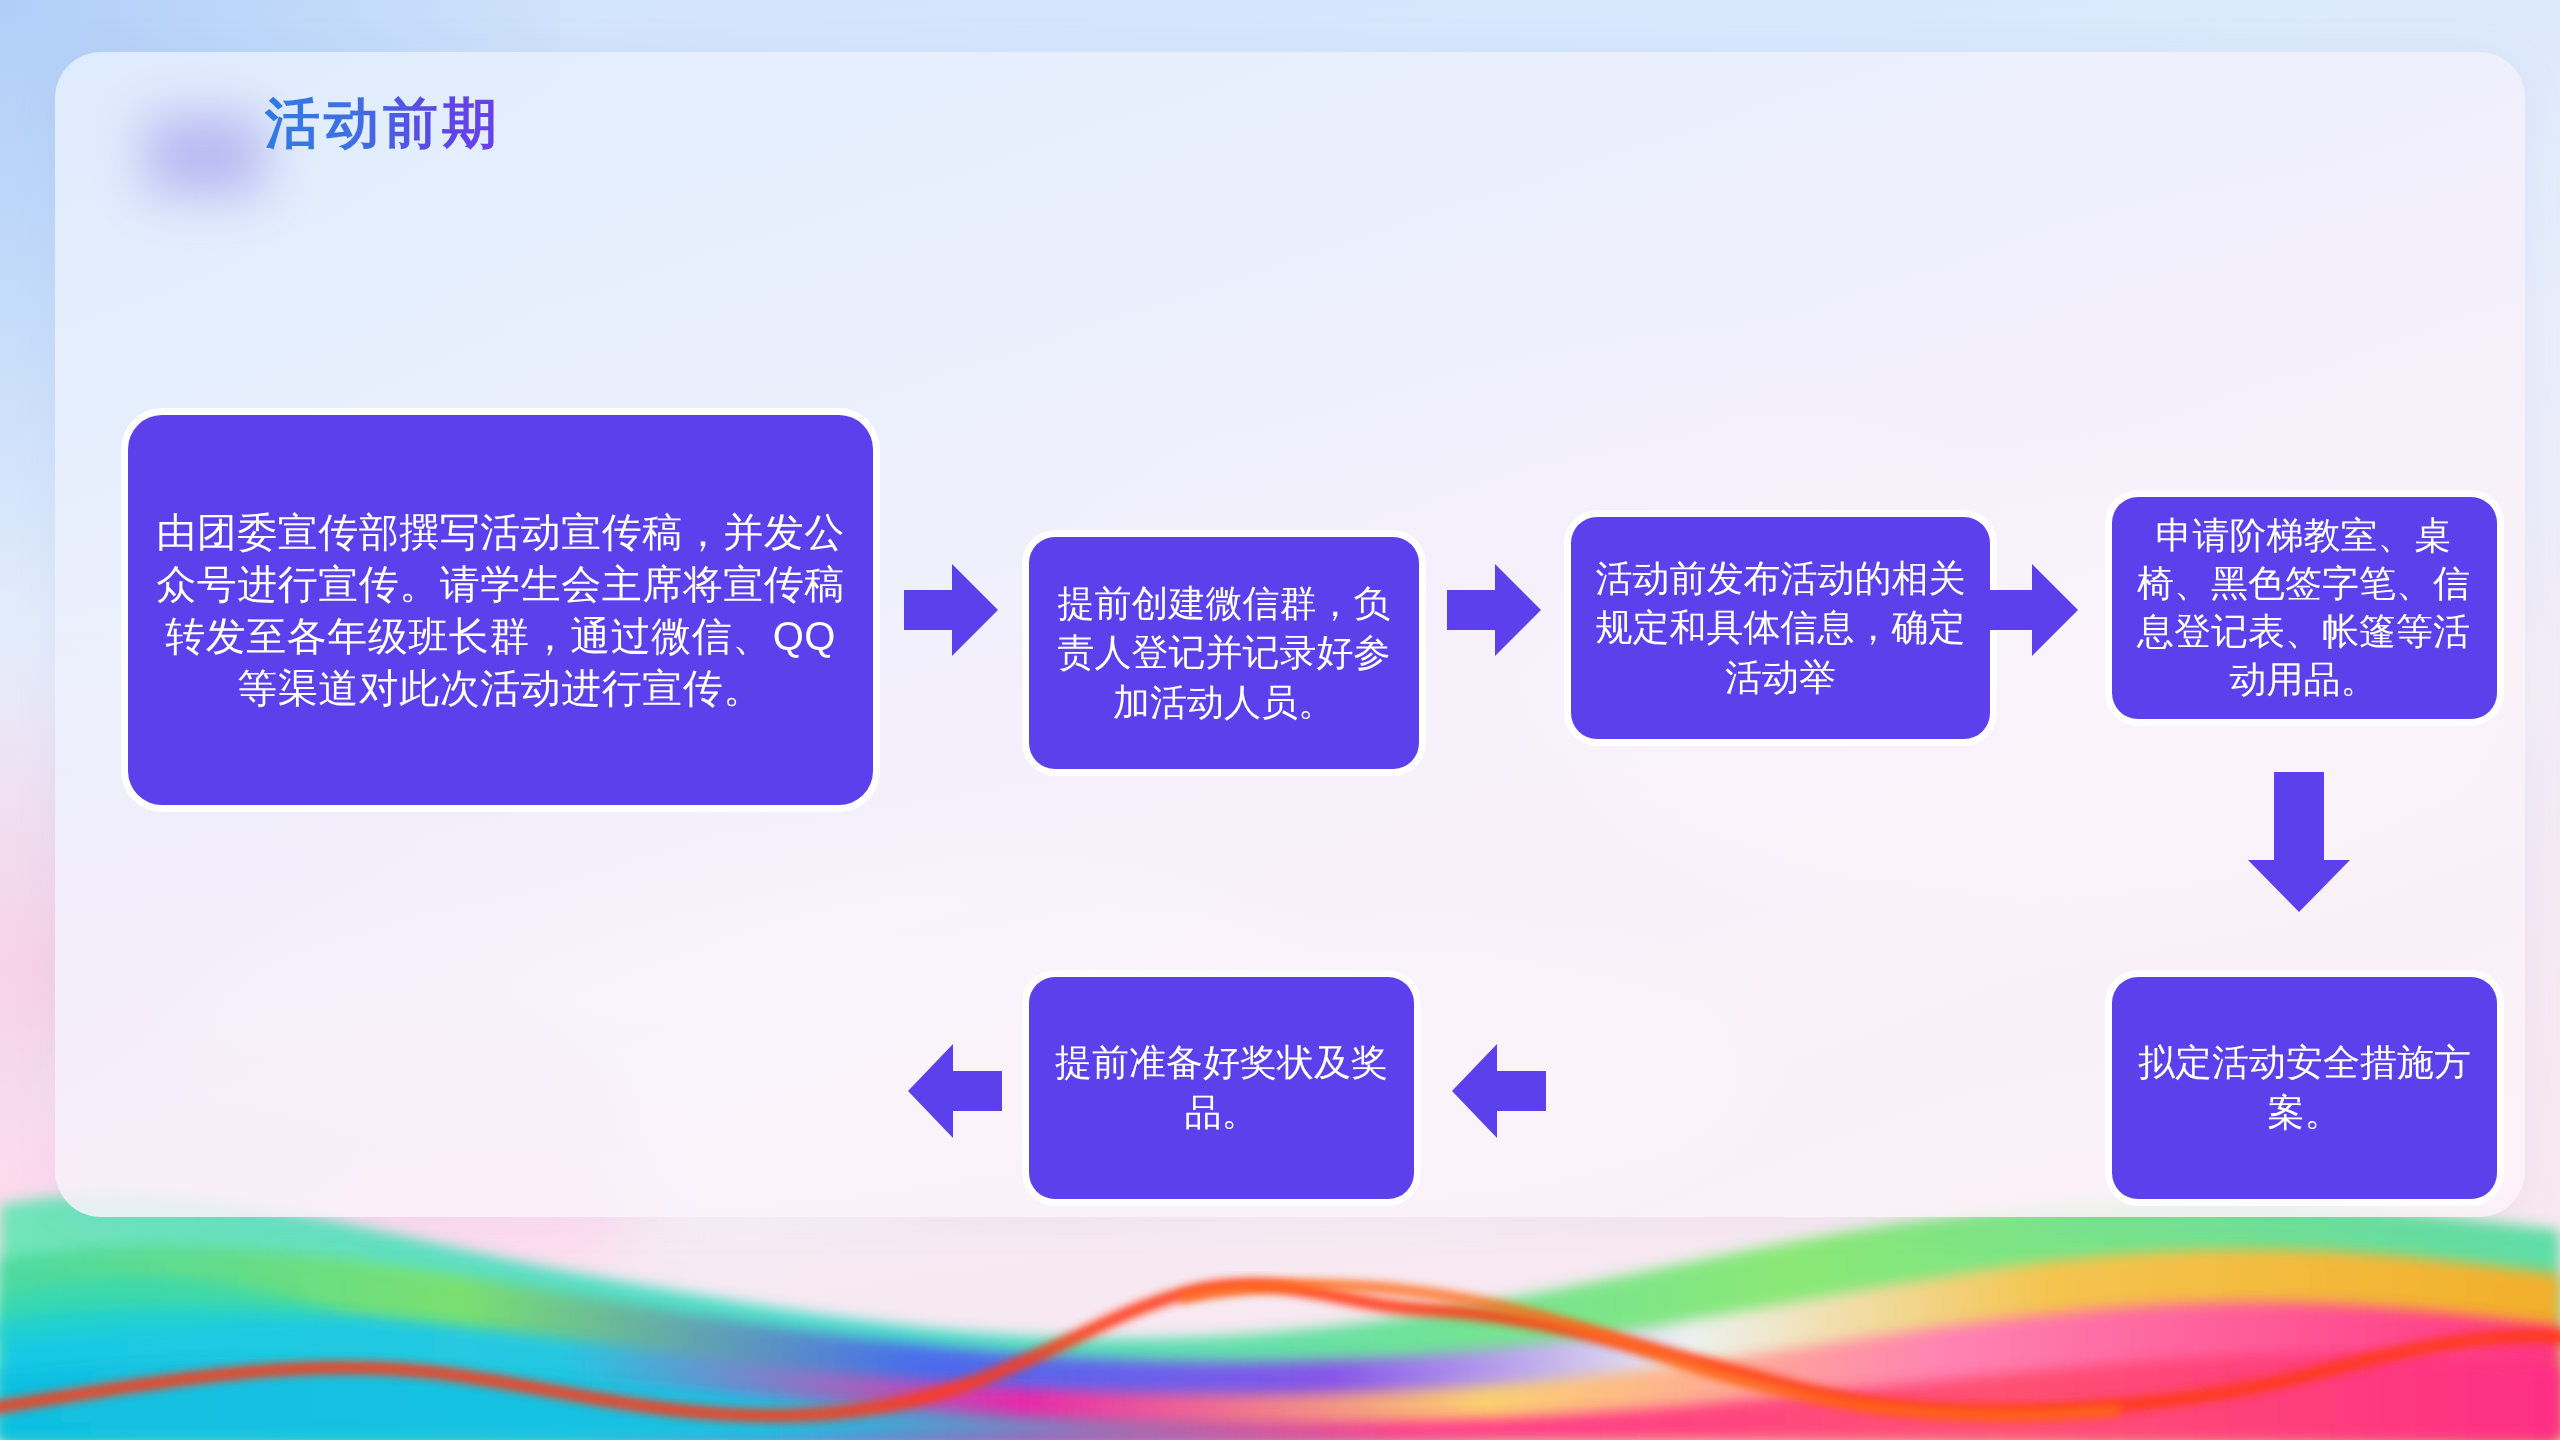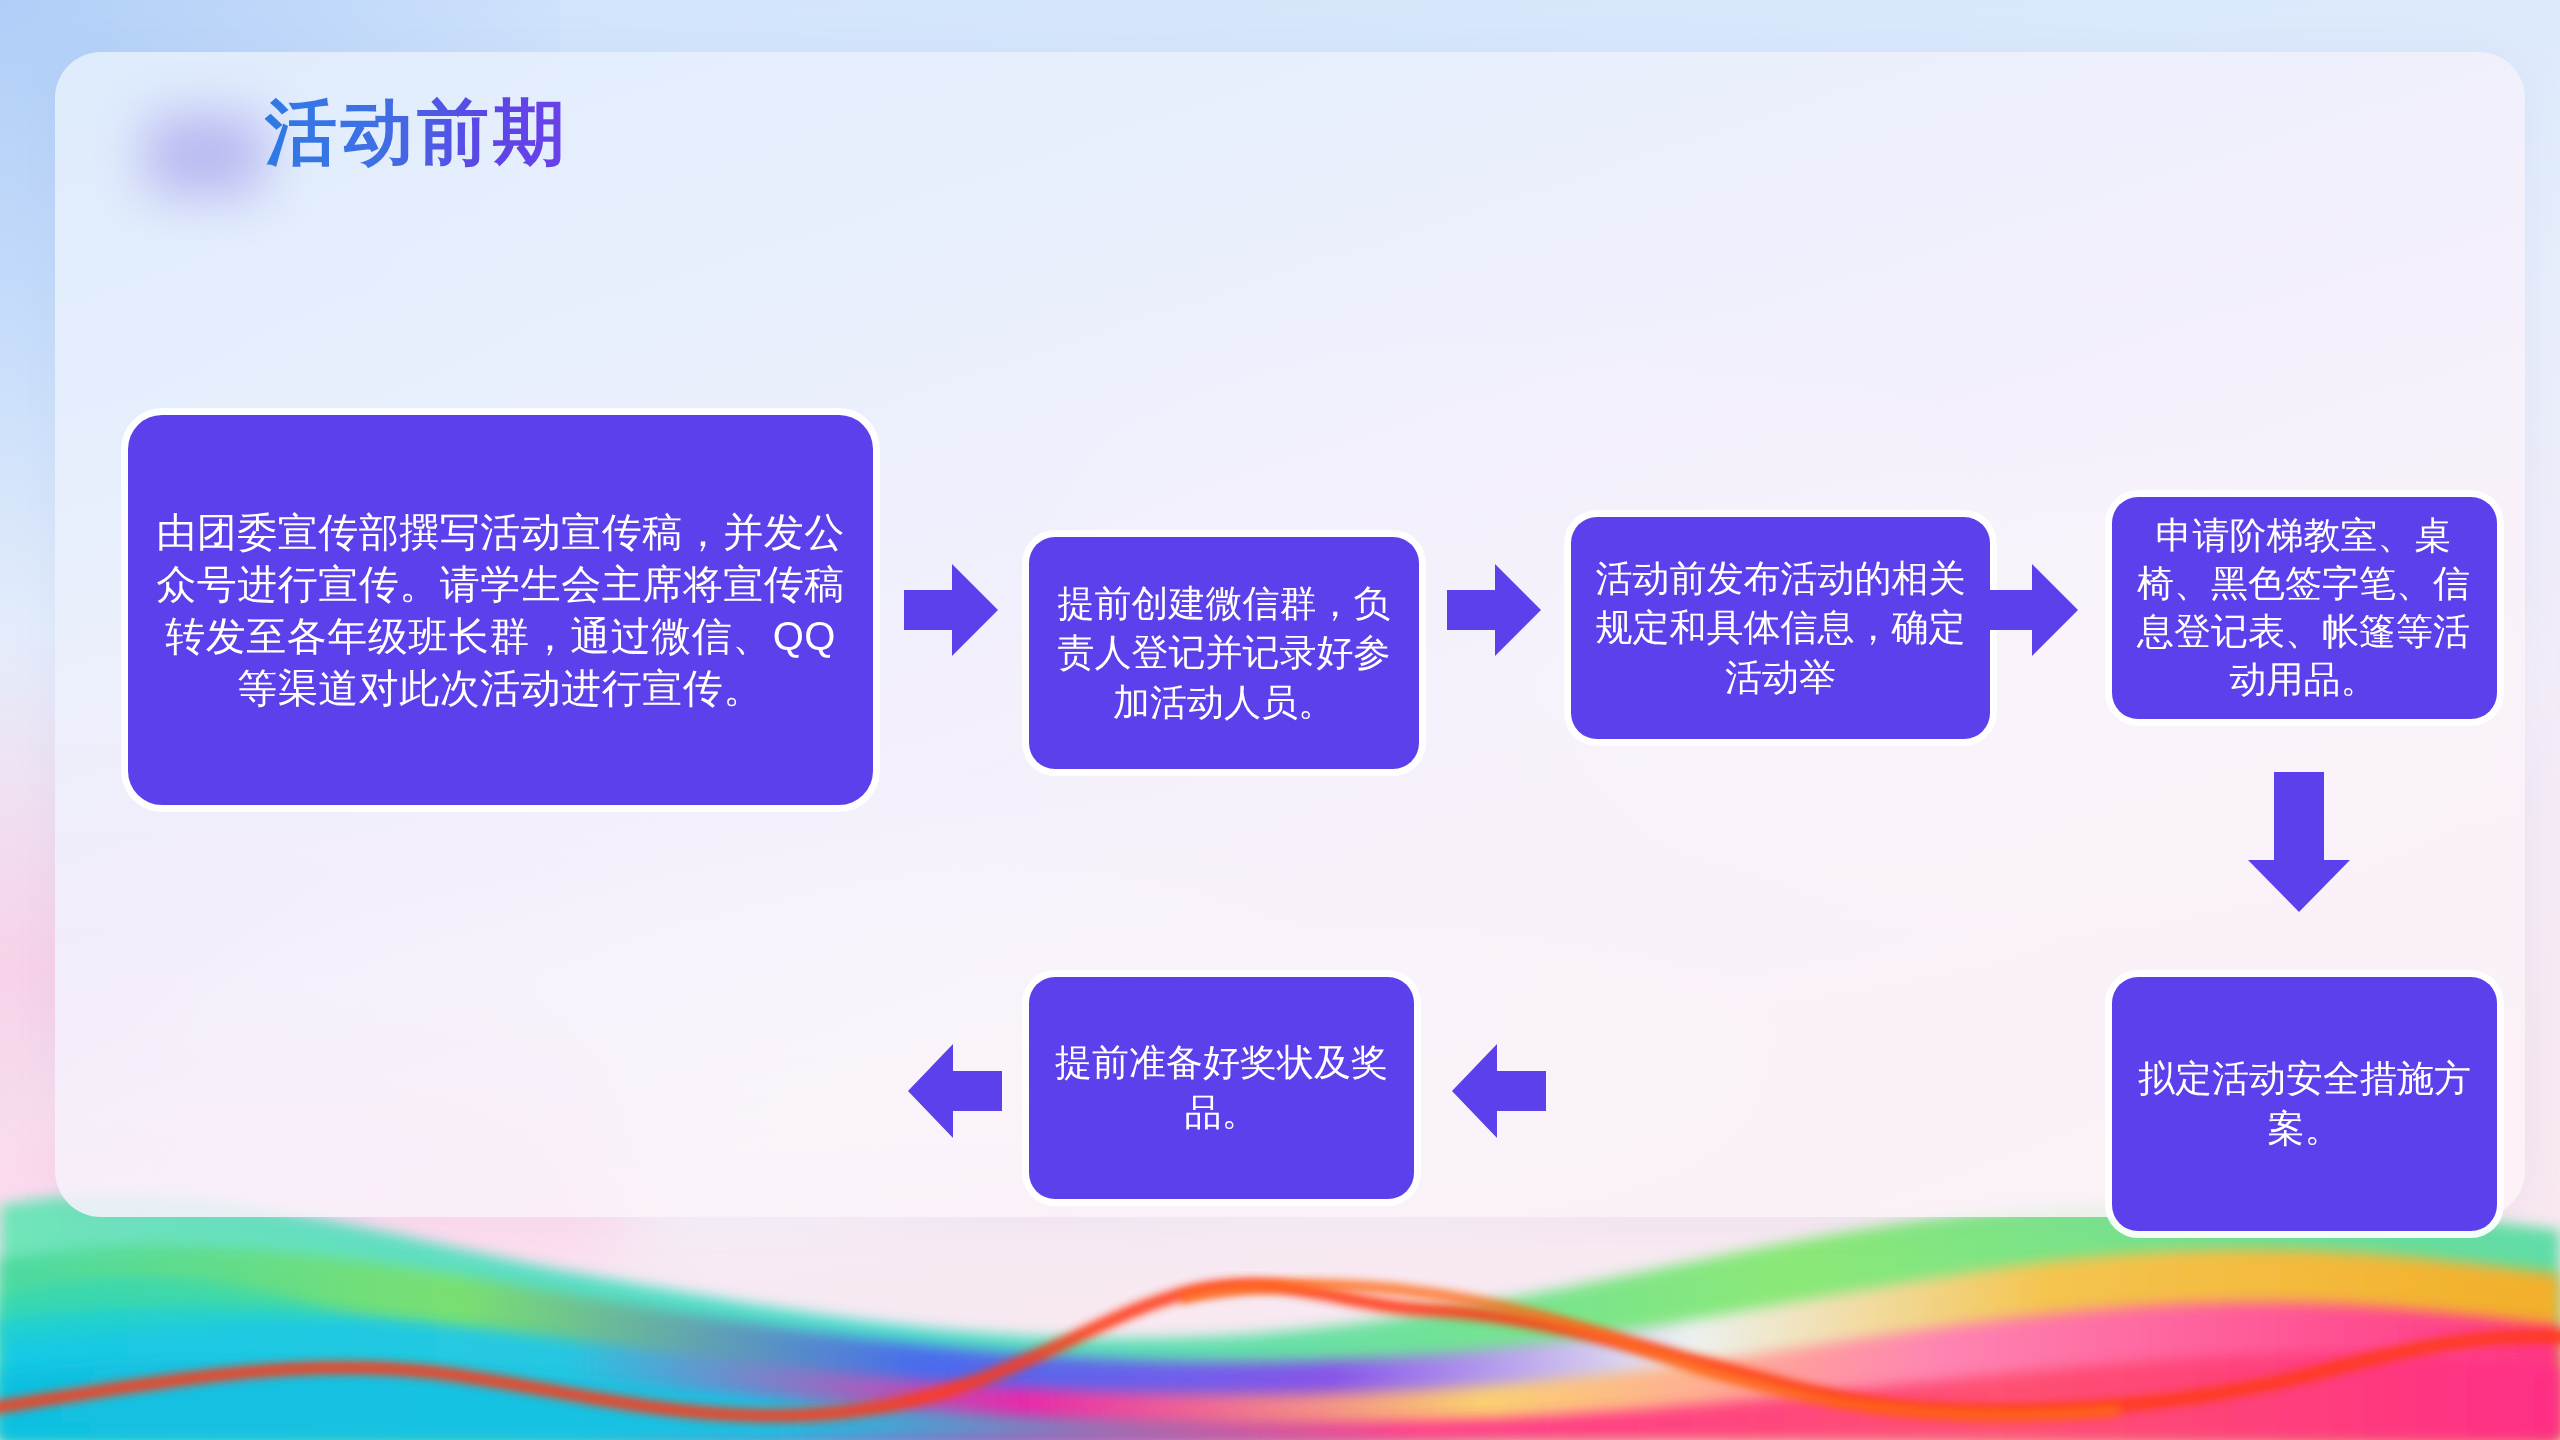--- a/index.html
+++ b/index.html
@@ -52,21 +52,21 @@
     box-shadow:0 2px 40px rgba(140,160,220,.10);
   }
   .card-blur-chip{
     position:absolute;left:145px;top:115px;width:120px;height:80px;
     background:#7f6fe0;opacity:.42;filter:blur(26px);border-radius:16px;
   }
 
   
   .title{
     position:absolute;left:265px;top:96px;
-    font-size:72px;font-weight:700;letter-spacing:4px;line-height:1;
+    font-size:55px;font-weight:700;letter-spacing:4px;line-height:1;
     background:linear-gradient(90deg,#2f7ae5 0%,#3f6fe4 38%,#5b46e6 72%,#6a41e8 100%);
     -webkit-background-clip:text;background-clip:text;color:transparent;
     -webkit-text-fill-color:transparent;
     white-space:nowrap;
   }
 
   
   .fbox{
     position:absolute;
     background:#5b40ec;
@@ -82,21 +82,21 @@
 
   .fbox.big{
     left:128px;top:415px;width:745px;height:390px;
     border-radius:34px;
     font-size:40px;line-height:1.30;letter-spacing:.5px;
     padding:0 22px;
   }
   .fbox.b2{left:1029px;top:497px;width:390px;height:232px;font-size:37px;line-height:1.34;margin-top:40px;}
   .fbox.b3{left:1571px;top:517px;width:419px;height:222px;font-size:37px;line-height:1.34;}
   .fbox.b4{left:2112px;top:497px;width:385px;height:222px;font-size:37px;line-height:1.30;padding-left:12px;}
-  .fbox.b5{left:2112px;top:977px;width:385px;height:254px;font-size:37px;line-height:1.34;align-items:center;}
+  .fbox.b5{left:2112px;top:977px;width:385px;height:222px;font-size:37px;line-height:1.34;align-items:center;}
   .fbox.b6{left:1571px;top:977px;width:385px;height:222px;font-size:37px;line-height:1.34;}
   .fbox.b7{left:1029px;top:977px;width:385px;height:222px;font-size:37px;line-height:1.34;}
 
   
   .arrow{position:absolute;}
   .arrow svg{display:block;}
   .ar1{left:904px;top:562px;}
   .ar2{left:1447px;top:562px;}
   .ar3{left:1984px;top:562px;}
   .ar4{left:2246px;top:772px;}

